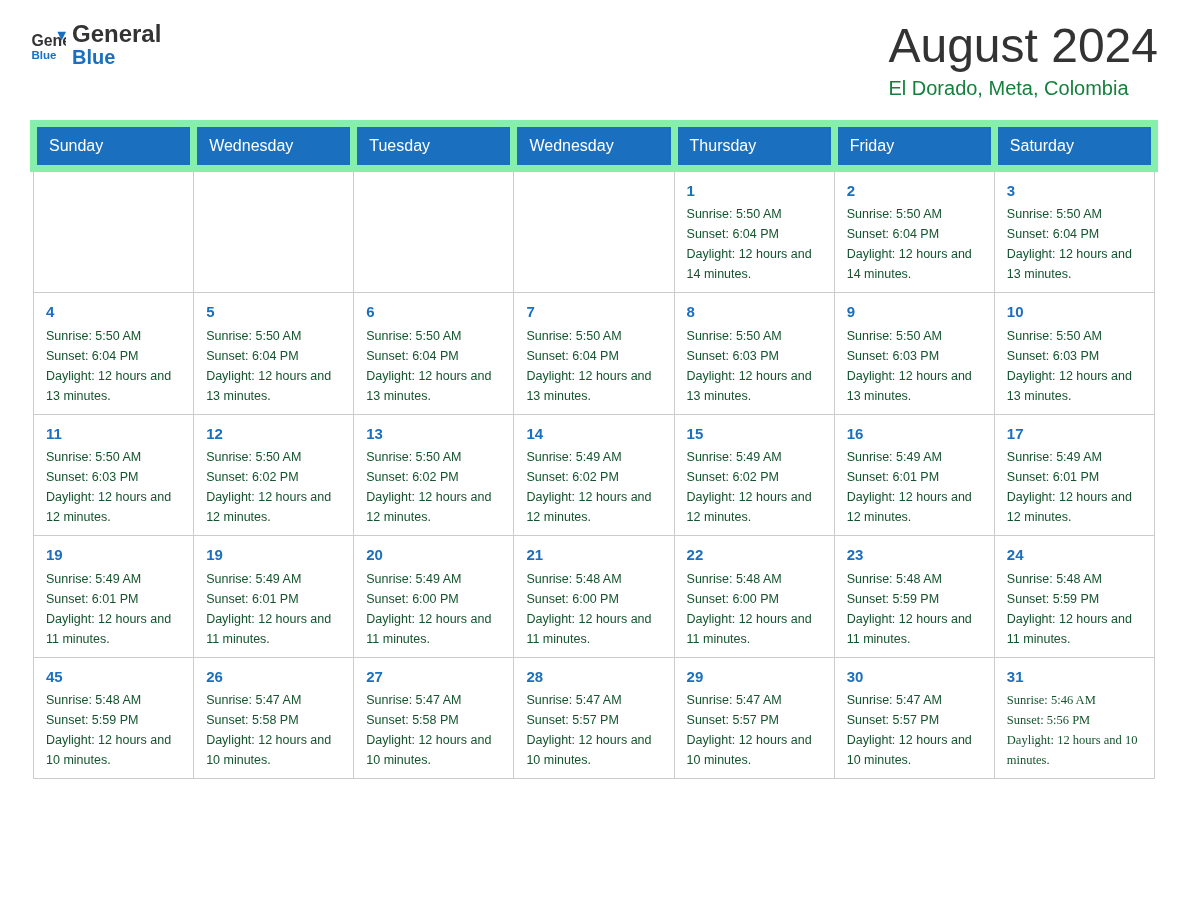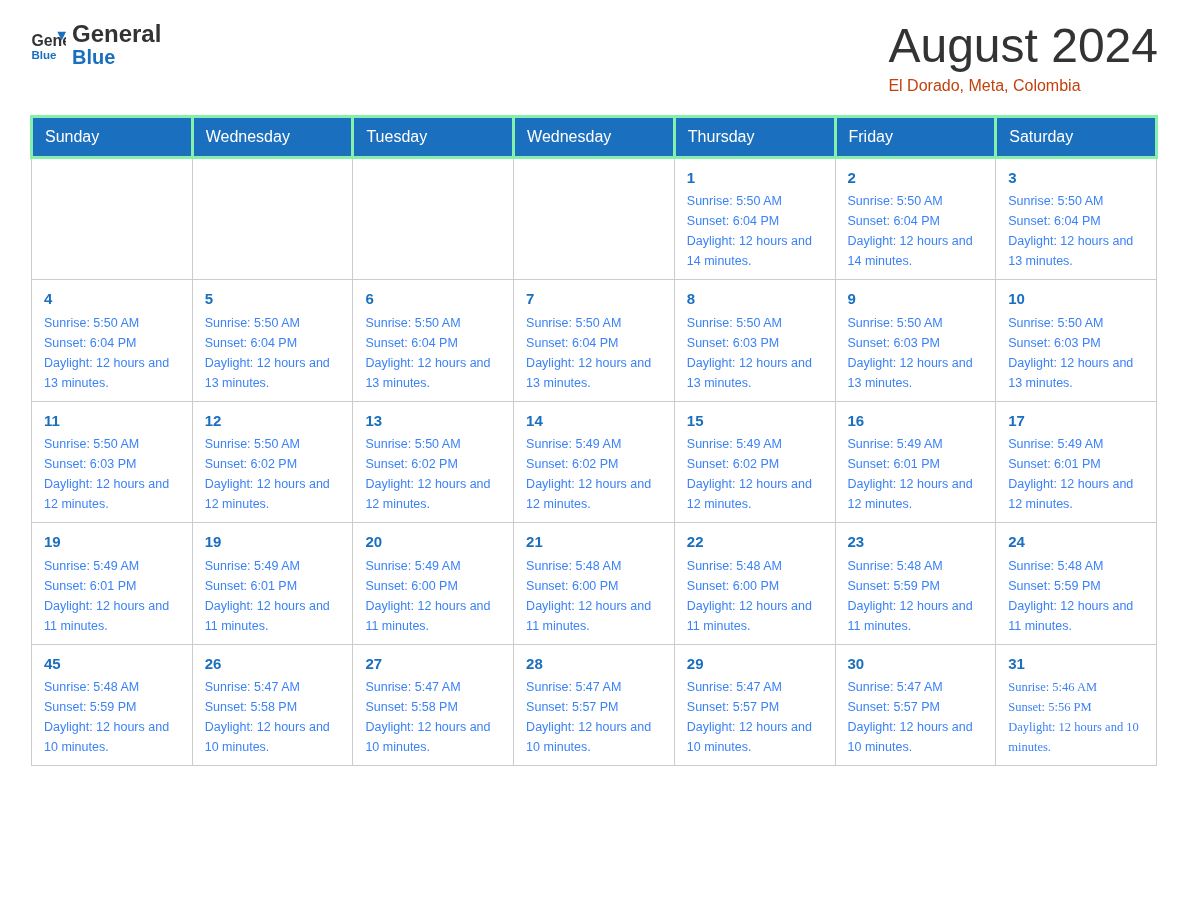--- a/index.html
+++ b/index.html
@@ -29,39 +29,39 @@
     .title-section {
       text-align: left;
     }
     .calendar-title {
       font-size: 48px;
       font-weight: normal;
       color: #333;
       line-height: 1.1;
     }
     .calendar-subtitle {
-      font-size: 16px;
-      color: #c2410c;
+      font-size: 20px;
+      color: #15803d;
       margin-top: 4px;
     }
     .calendar {
       width: 100%;
       border-collapse: collapse;
       border: 1px solid #ccc;
     }
     .calendar thead tr {
       background-color: #1a6fbe;
     }
     .calendar thead th {
       color: #fff;
       font-size: 16px;
       font-weight: normal;
       padding: 10px 12px;
       text-align: left;
-      border: 3px solid #86efac;
+      border: 7px solid #86efac;
       margin-left: 12px;
     }
     .calendar tbody td {
       width: 14.28%;
       vertical-align: top;
       padding: 8px 12px;
       border: 1px solid #ccc;
       min-height: 100px;
       font-size: 13px;
       color: #333;
@@ -69,21 +69,21 @@
     }
     .day-number {
       font-size: 15px;
       font-weight: bold;
       color: #1a6fbe;
       display: block;
       margin-bottom: 2px;
     }
     .day-info {
       font-size: 12.5px;
-      color: #3b82f6;
+      color: #14532d;
       line-height: 1.6;
     }
     .empty-cell {
       background: #fff;
     }
   </style>
 </head>
 <body>
 
 <div class="header">

